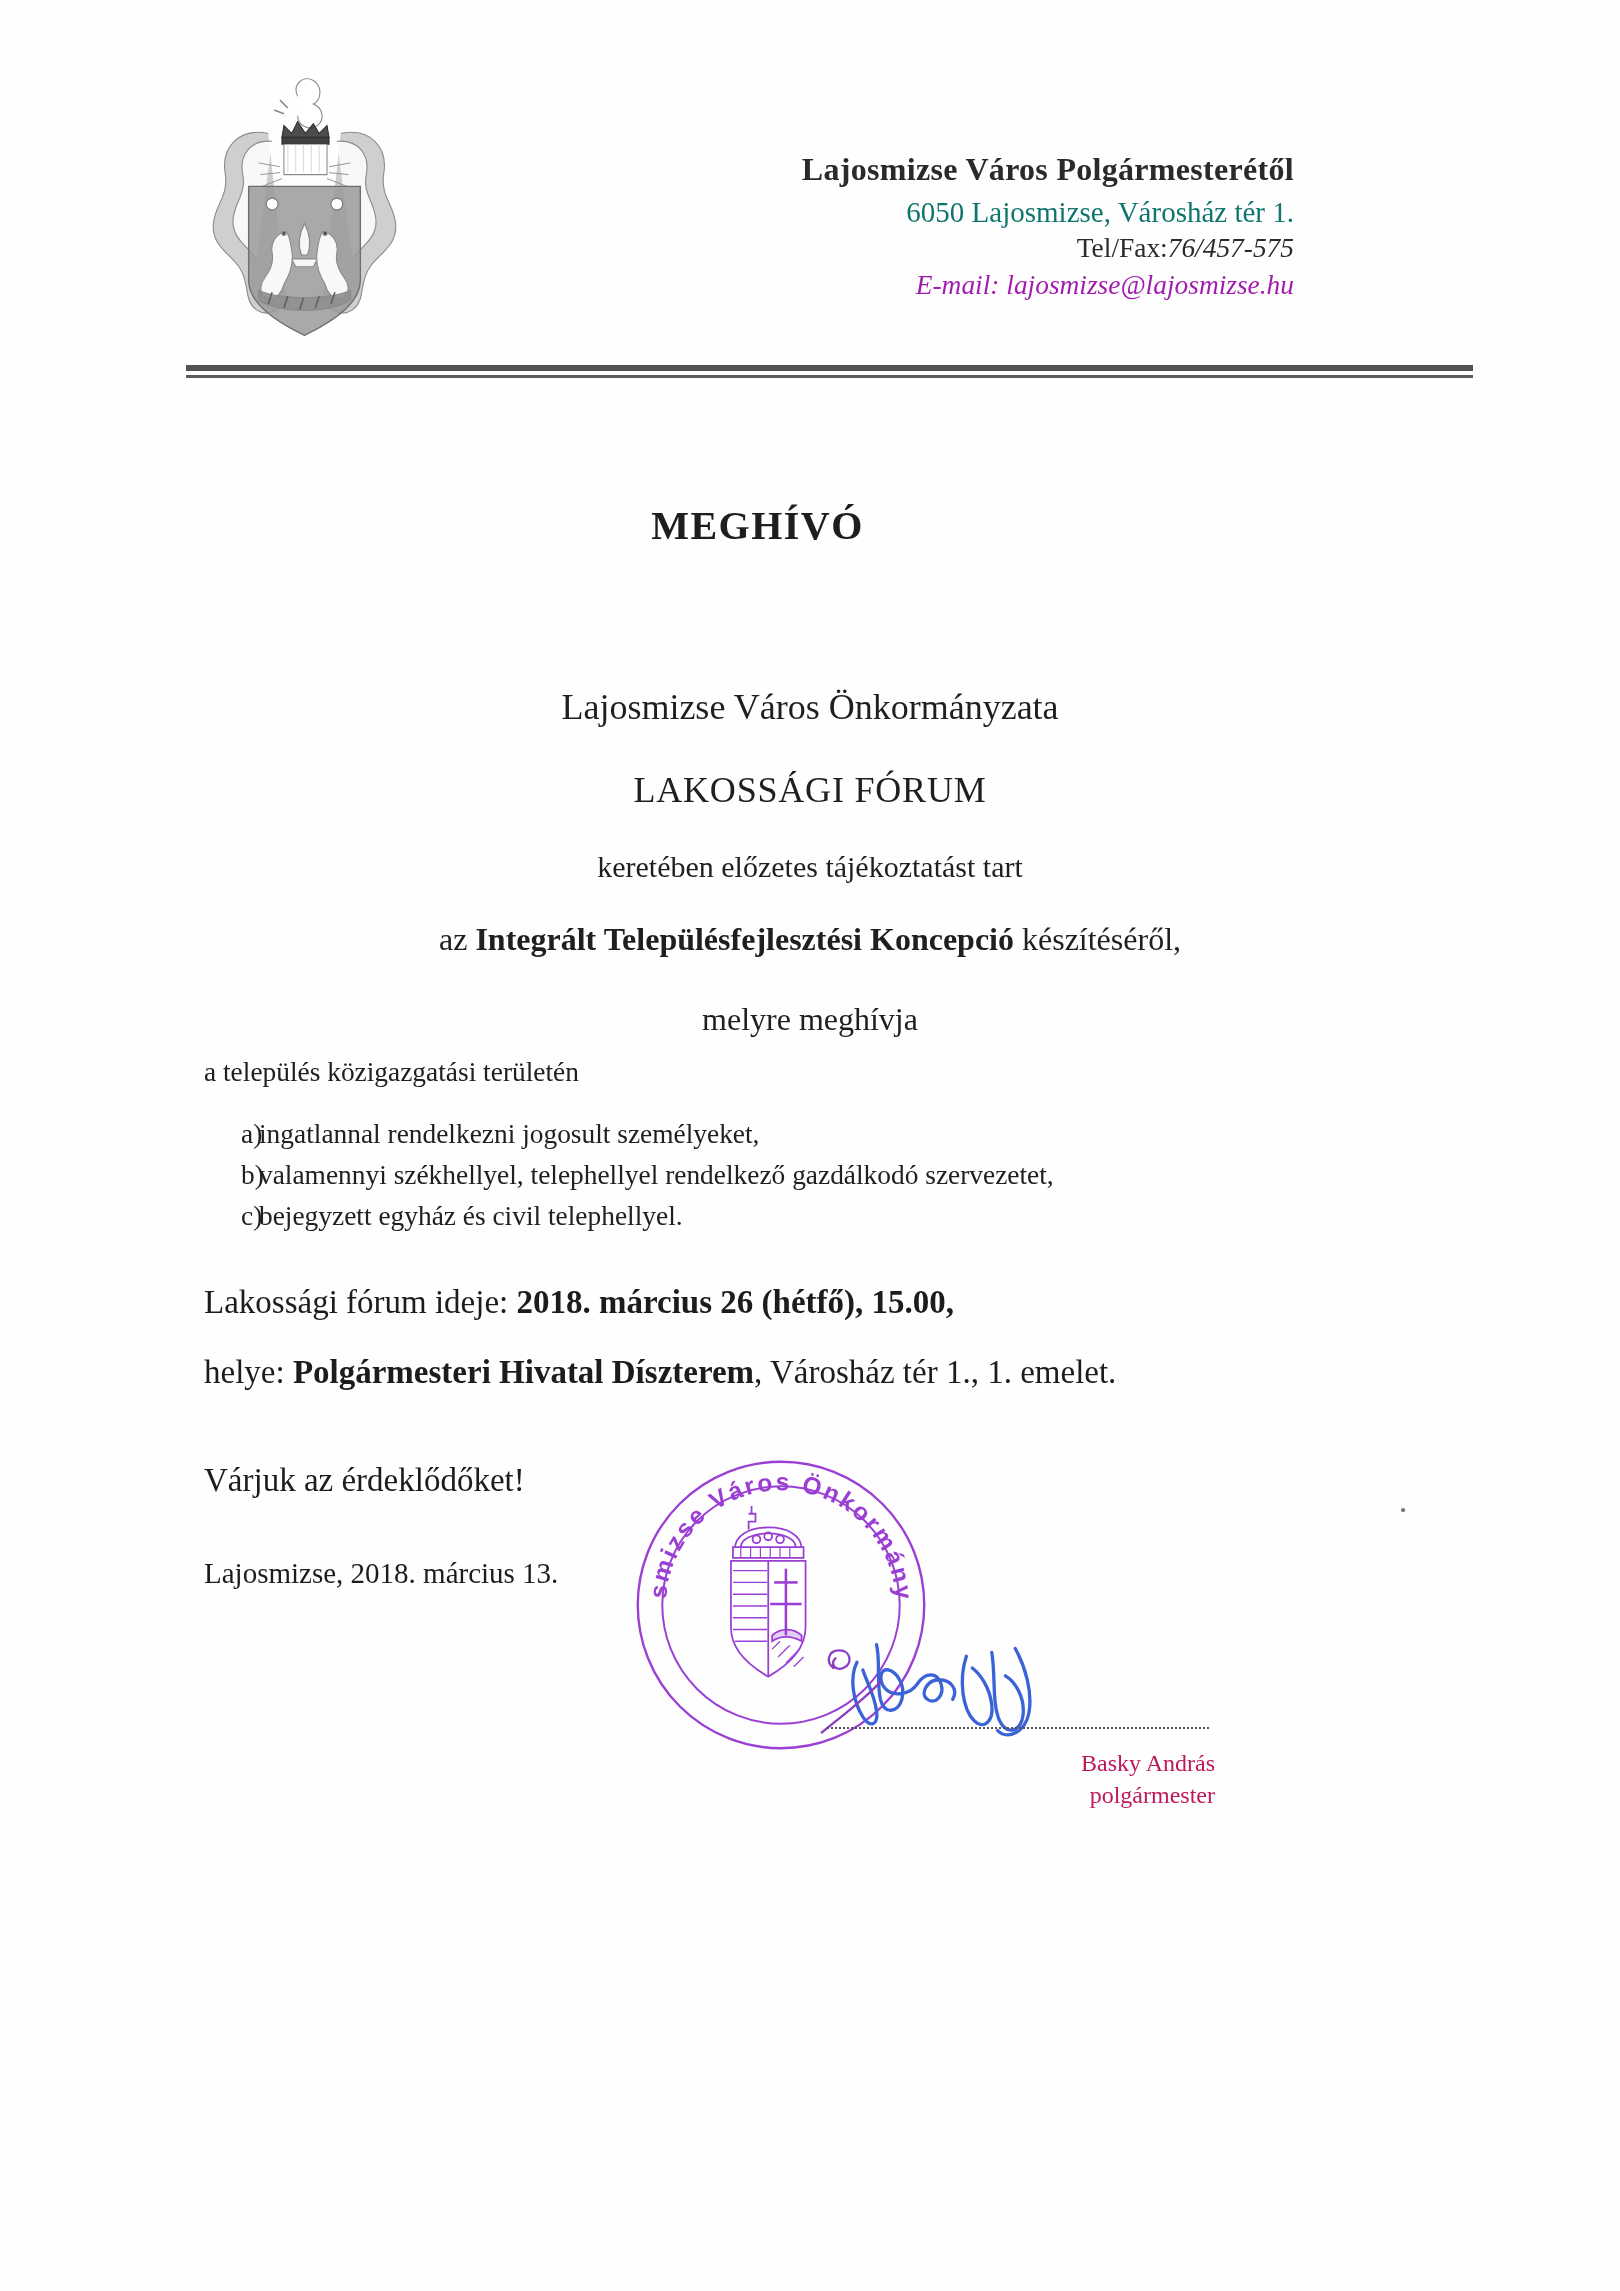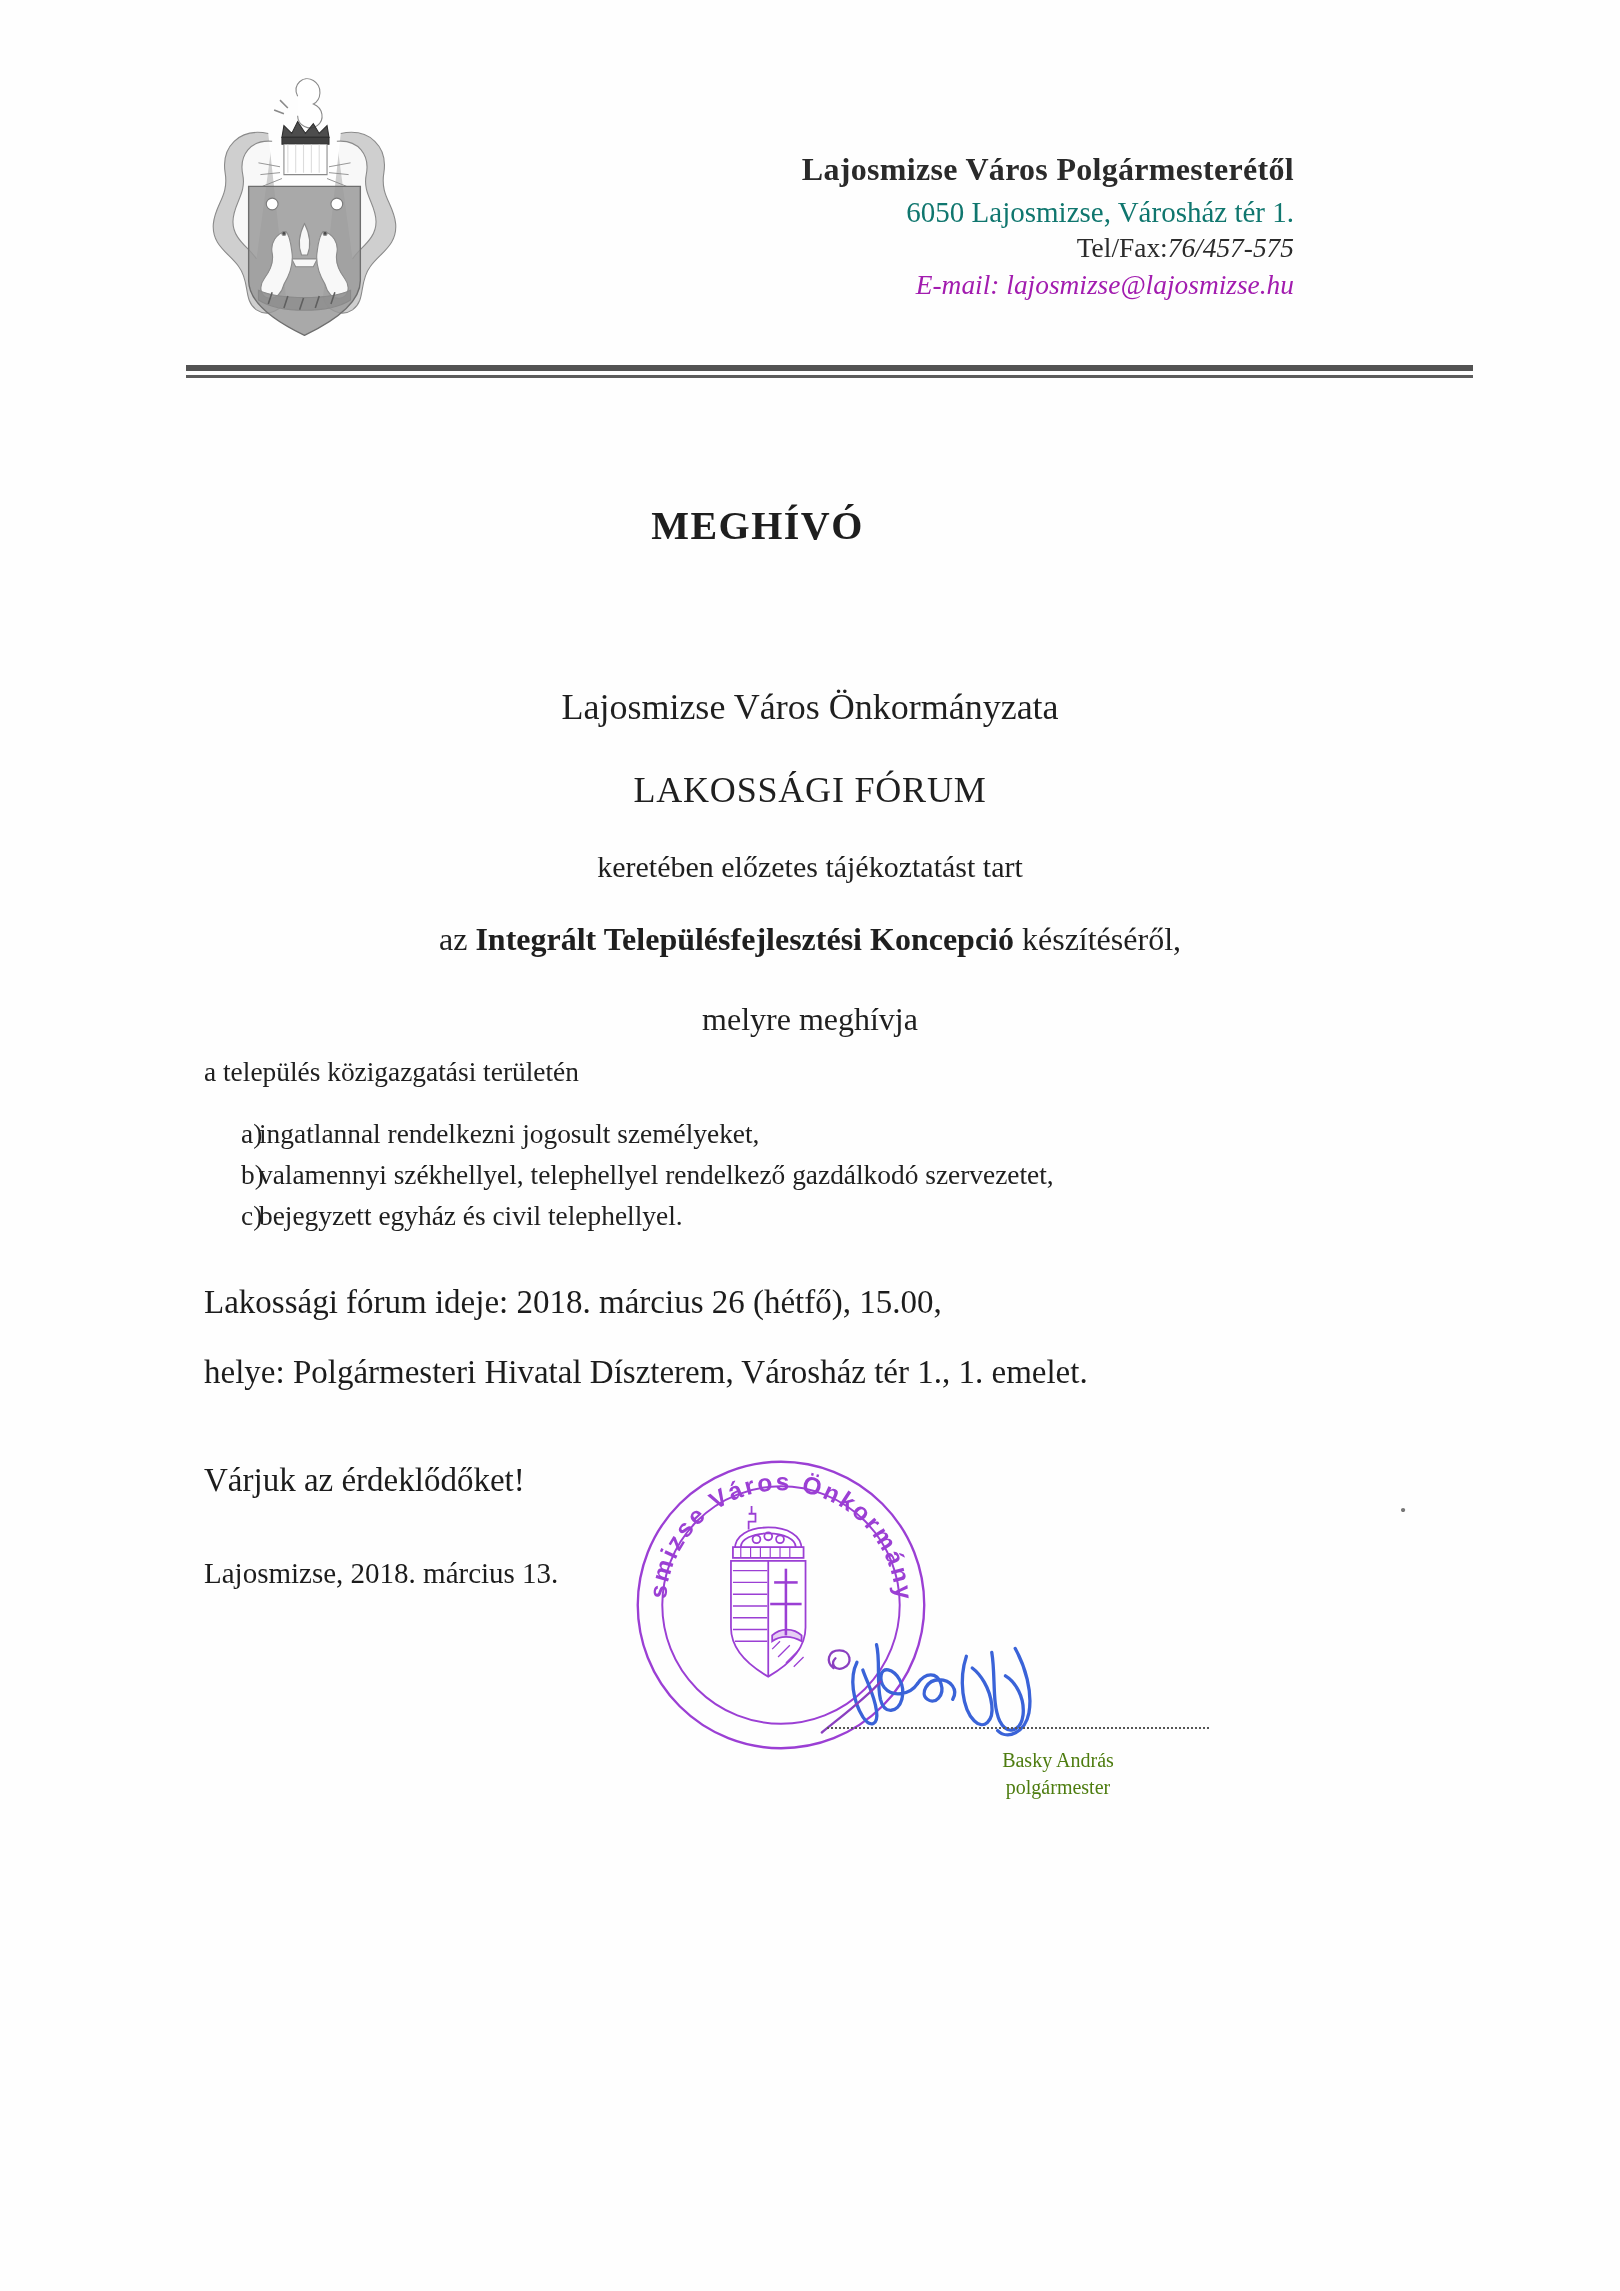--- a/index.html
+++ b/index.html
@@ -164,21 +164,21 @@
     position: absolute;
     left: 204px;
     top: 1284px;
     width: 1255px;
     color: #1c1c1c;
   }
   .details .d-line {
     font-size: 33px;
     margin-bottom: 33px;
   }
-  .details b { font-weight: normal; }
+  .details b { font-weight: bold; }
 
   .closing {
     position: absolute;
     left: 204px;
     top: 1462px;
     font-size: 33px;
     color: #1c1c1c;
   }
   .place-date {
     position: absolute;
@@ -217,23 +217,23 @@
     left: 7.8px;
     top: 100px;
     width: 382px;
     border-bottom: 2.9px dotted #555;
   }
   .sig-name {
     position: absolute;
     left: 82px;
     top: 120px;
     width: 314px;
-    text-align: center;
-    font-size: 20px;
-    color: #4d7c0f;
+    text-align: right;
+    font-size: 24px;
+    color: #be185d;
     line-height: 1.35;
   }
 
   .stray-mark {
     position: absolute;
     left: 1400px;
     top: 1500px;
     font-size: 17.6px;
     color: #777;
   }

